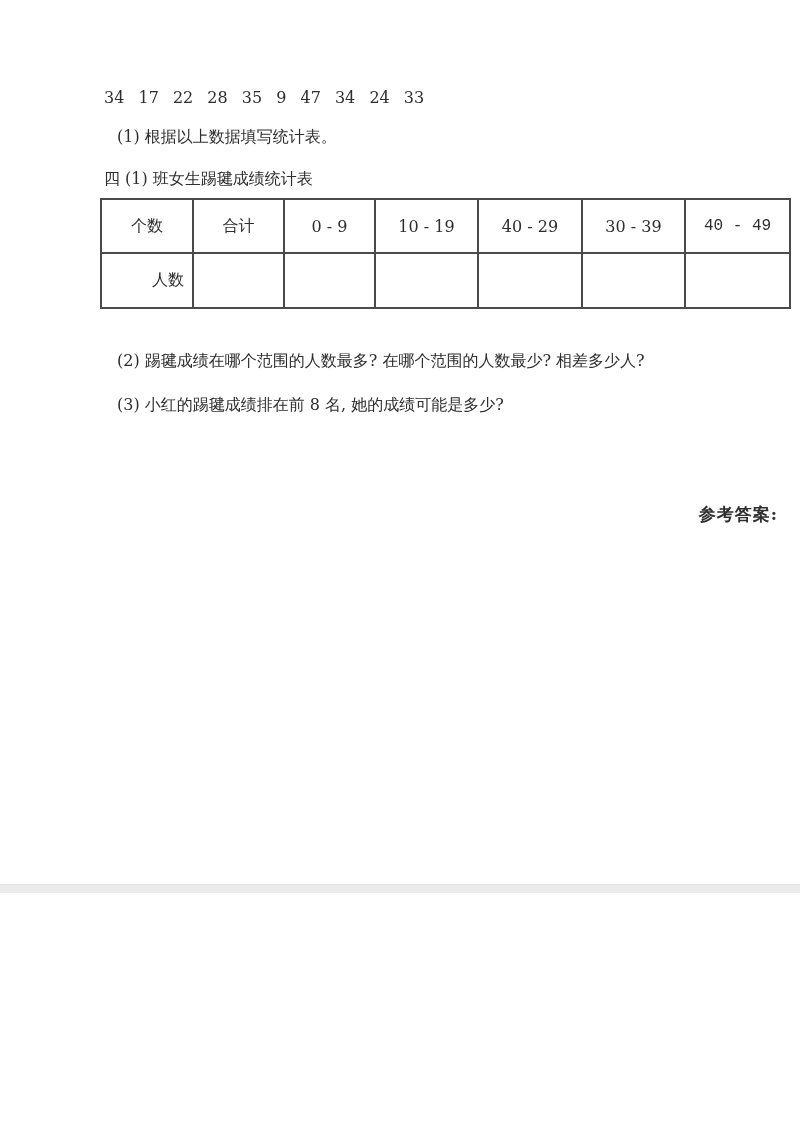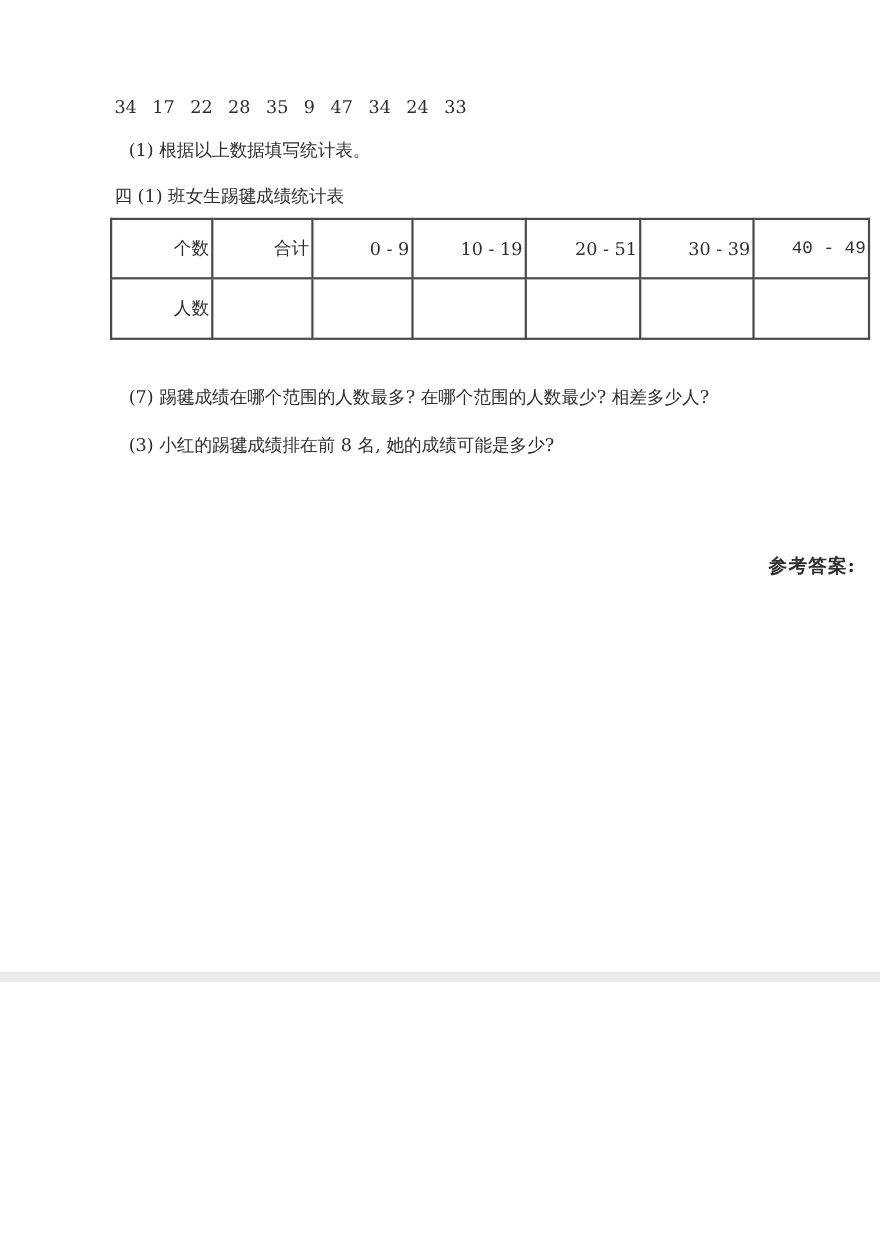--- a/index.html
+++ b/index.html
@@ -37,21 +37,21 @@
   table.stats {
     position: absolute;
     left: 100px;
     top: 198px;
     border-collapse: collapse;
     table-layout: fixed;
   }
   table.stats td {
     border: 2px solid #4a4a4a;
     font-size: 16px;
-    text-align: right;
+    text-align: center;
     vertical-align: middle;
     padding: 0 2px;
     overflow: hidden;
     white-space: nowrap;
   }
   tr.hdr td { height: 52px; }
   tr.bdy td { height: 53px; padding-left: 44px; }
   td.c0 { width: 44px; }
   td.c1 { width: 43px; }
   td.c2 { width: 43px; }
@@ -117,37 +117,37 @@
 
   <div class="q-line table-title">四 (1) 班女生踢毽成绩统计表</div>
 
   <table class="stats">
     <tbody>
         <tr class="hdr">
       <td class="c0">个数</td>
       <td class="c1">合计</td>
       <td class="c2">0 - 9</td>
       <td class="c3">10 - 19</td>
-      <td class="c4">20 - 51</td>
+      <td class="c4">40 - 29</td>
       <td class="c5">30 - 39</td>
       <td class="c6">40 - 49</td>
     </tr>
     <tr class="bdy">
       <td class="c0">人数</td>
       <td class="c1"></td>
       <td class="c2"></td>
       <td class="c3"></td>
       <td class="c4"></td>
       <td class="c5"></td>
       <td class="c6"></td>
     </tr>
   </tbody>
     </table>
 
-  <div class="q-line q2">(7) 踢毽成绩在哪个范围的人数最多? 在哪个范围的人数最少? 相差多少人?</div>
+  <div class="q-line q2">(2) 踢毽成绩在哪个范围的人数最多? 在哪个范围的人数最少? 相差多少人?</div>
 
   <div class="q-line q3">(3) 小红的踢毽成绩排在前 8 名, 她的成绩可能是多少?</div>
 
   <div class="answers-heading">参考答案:</div>
 
 
   <div class="watermark">vv99.net</div>
 
   <div class="page-bottom-edge"></div>
 

